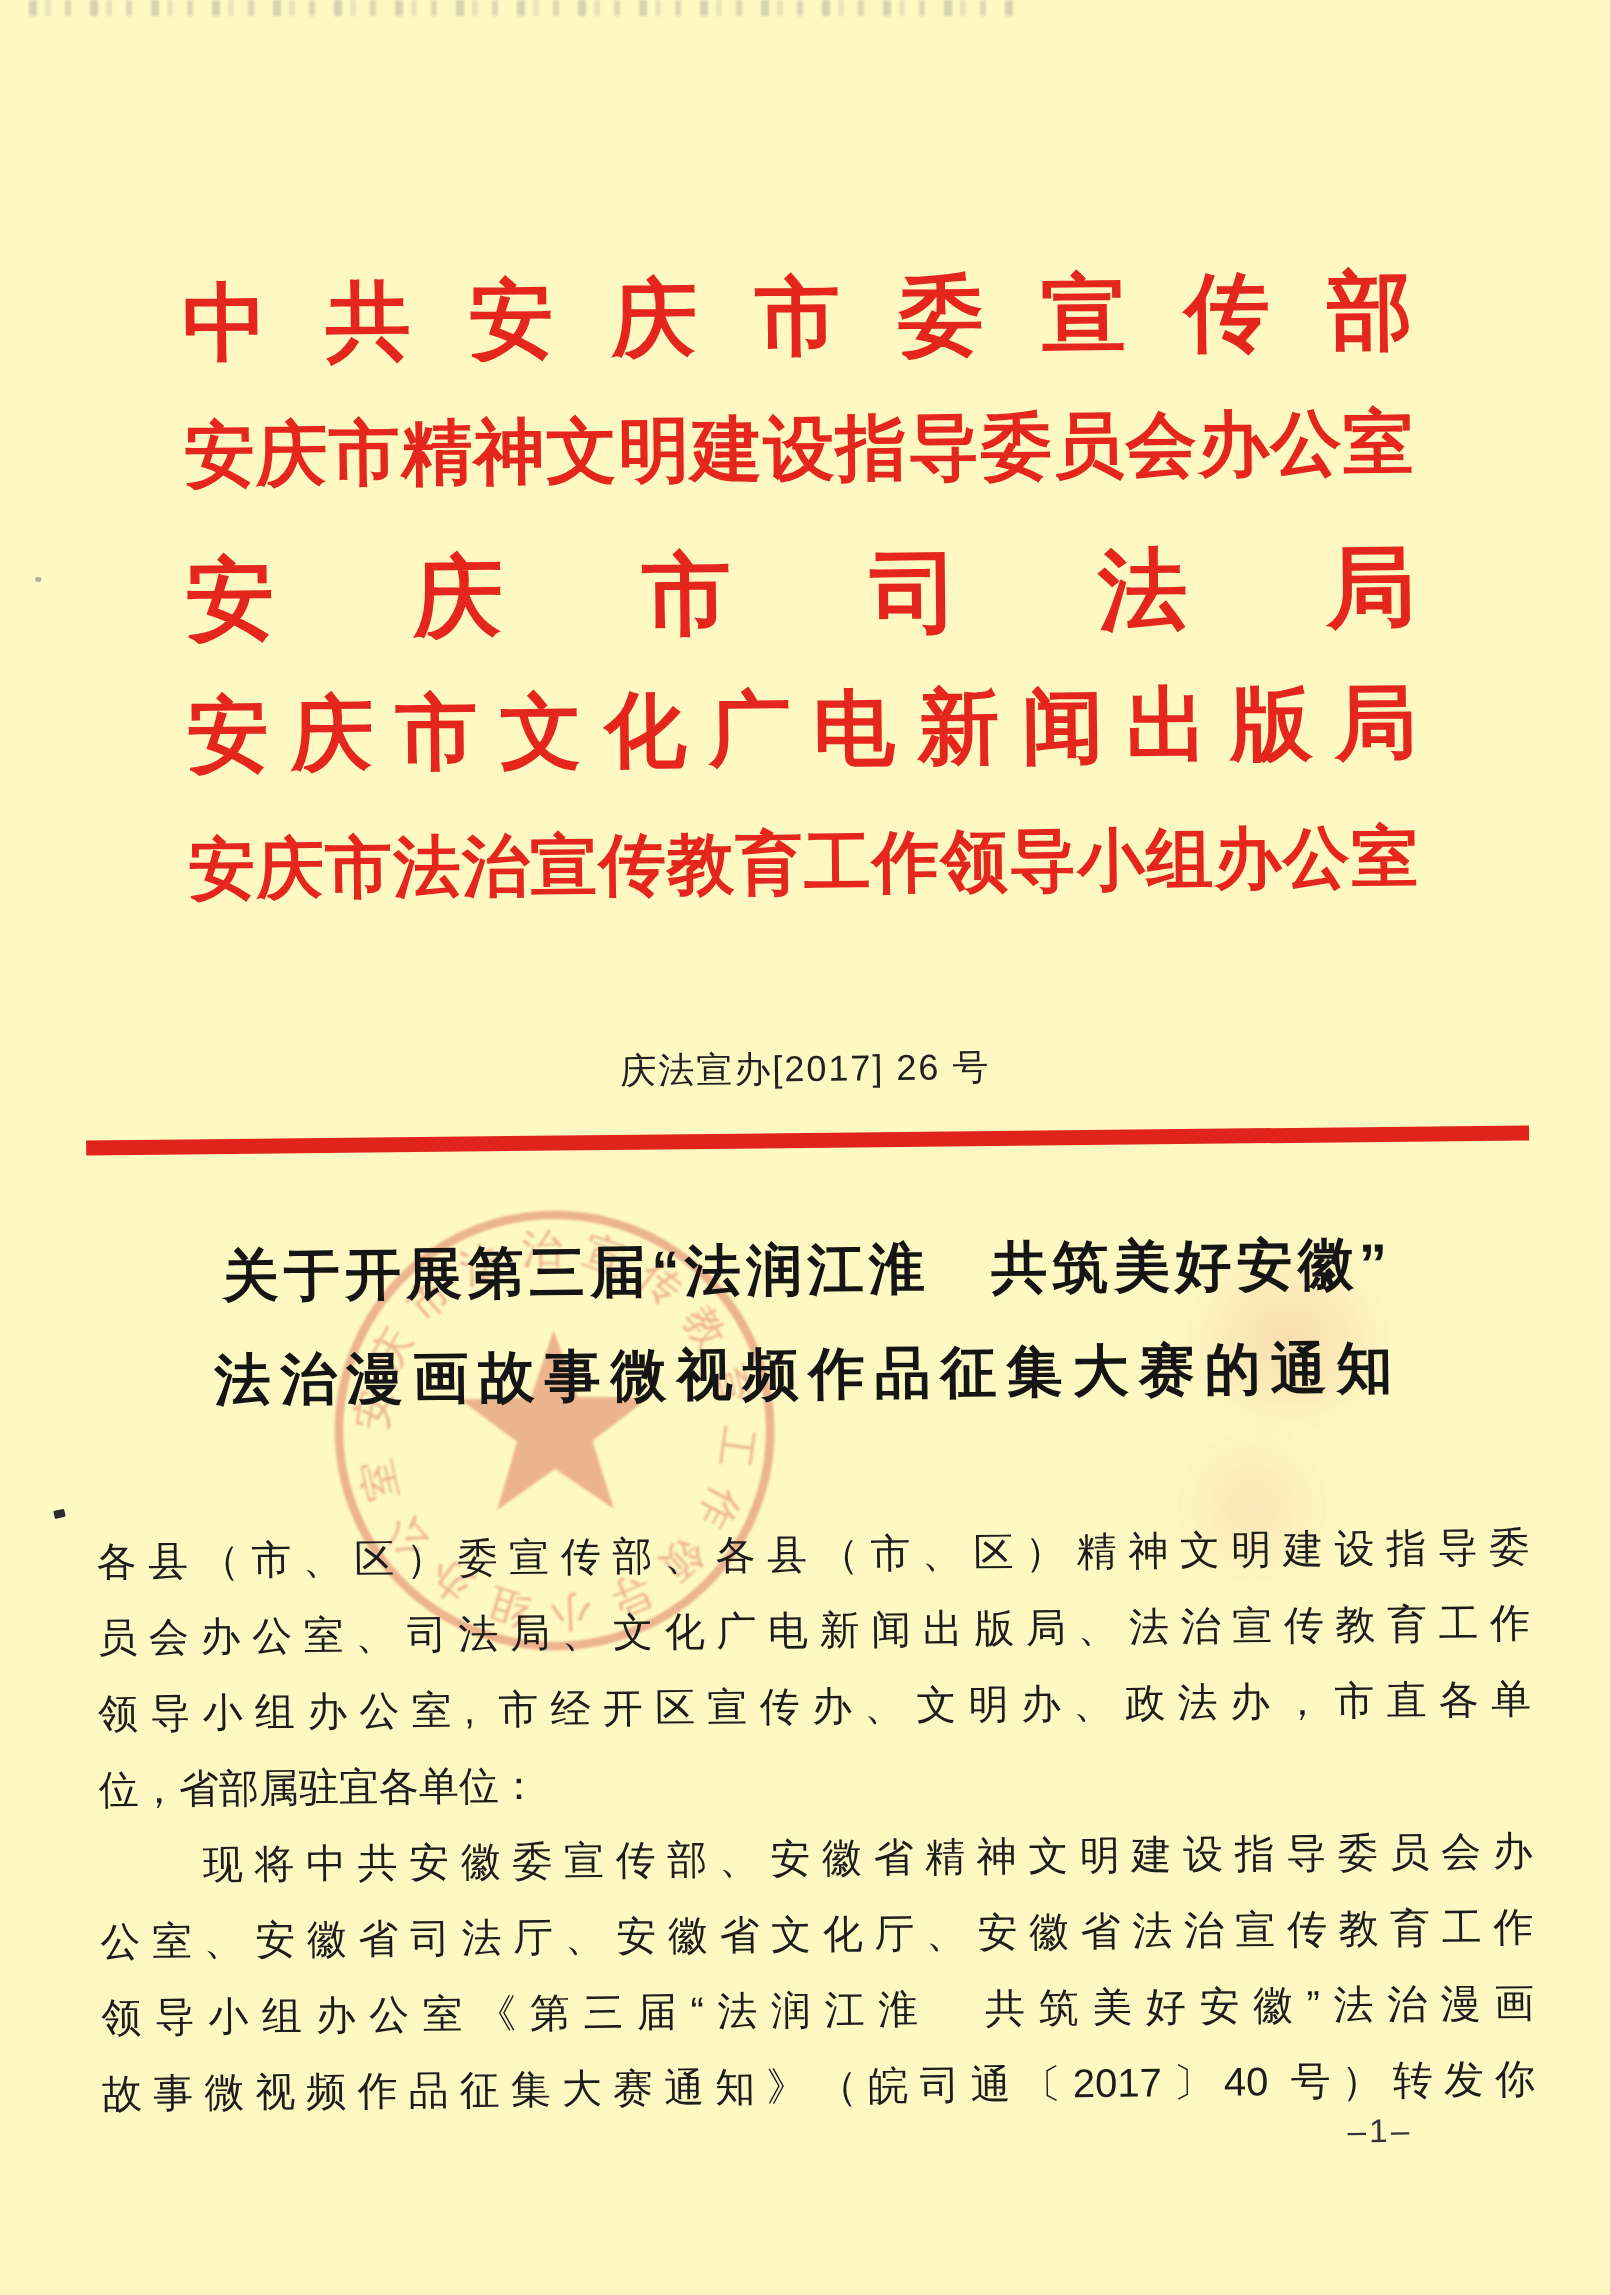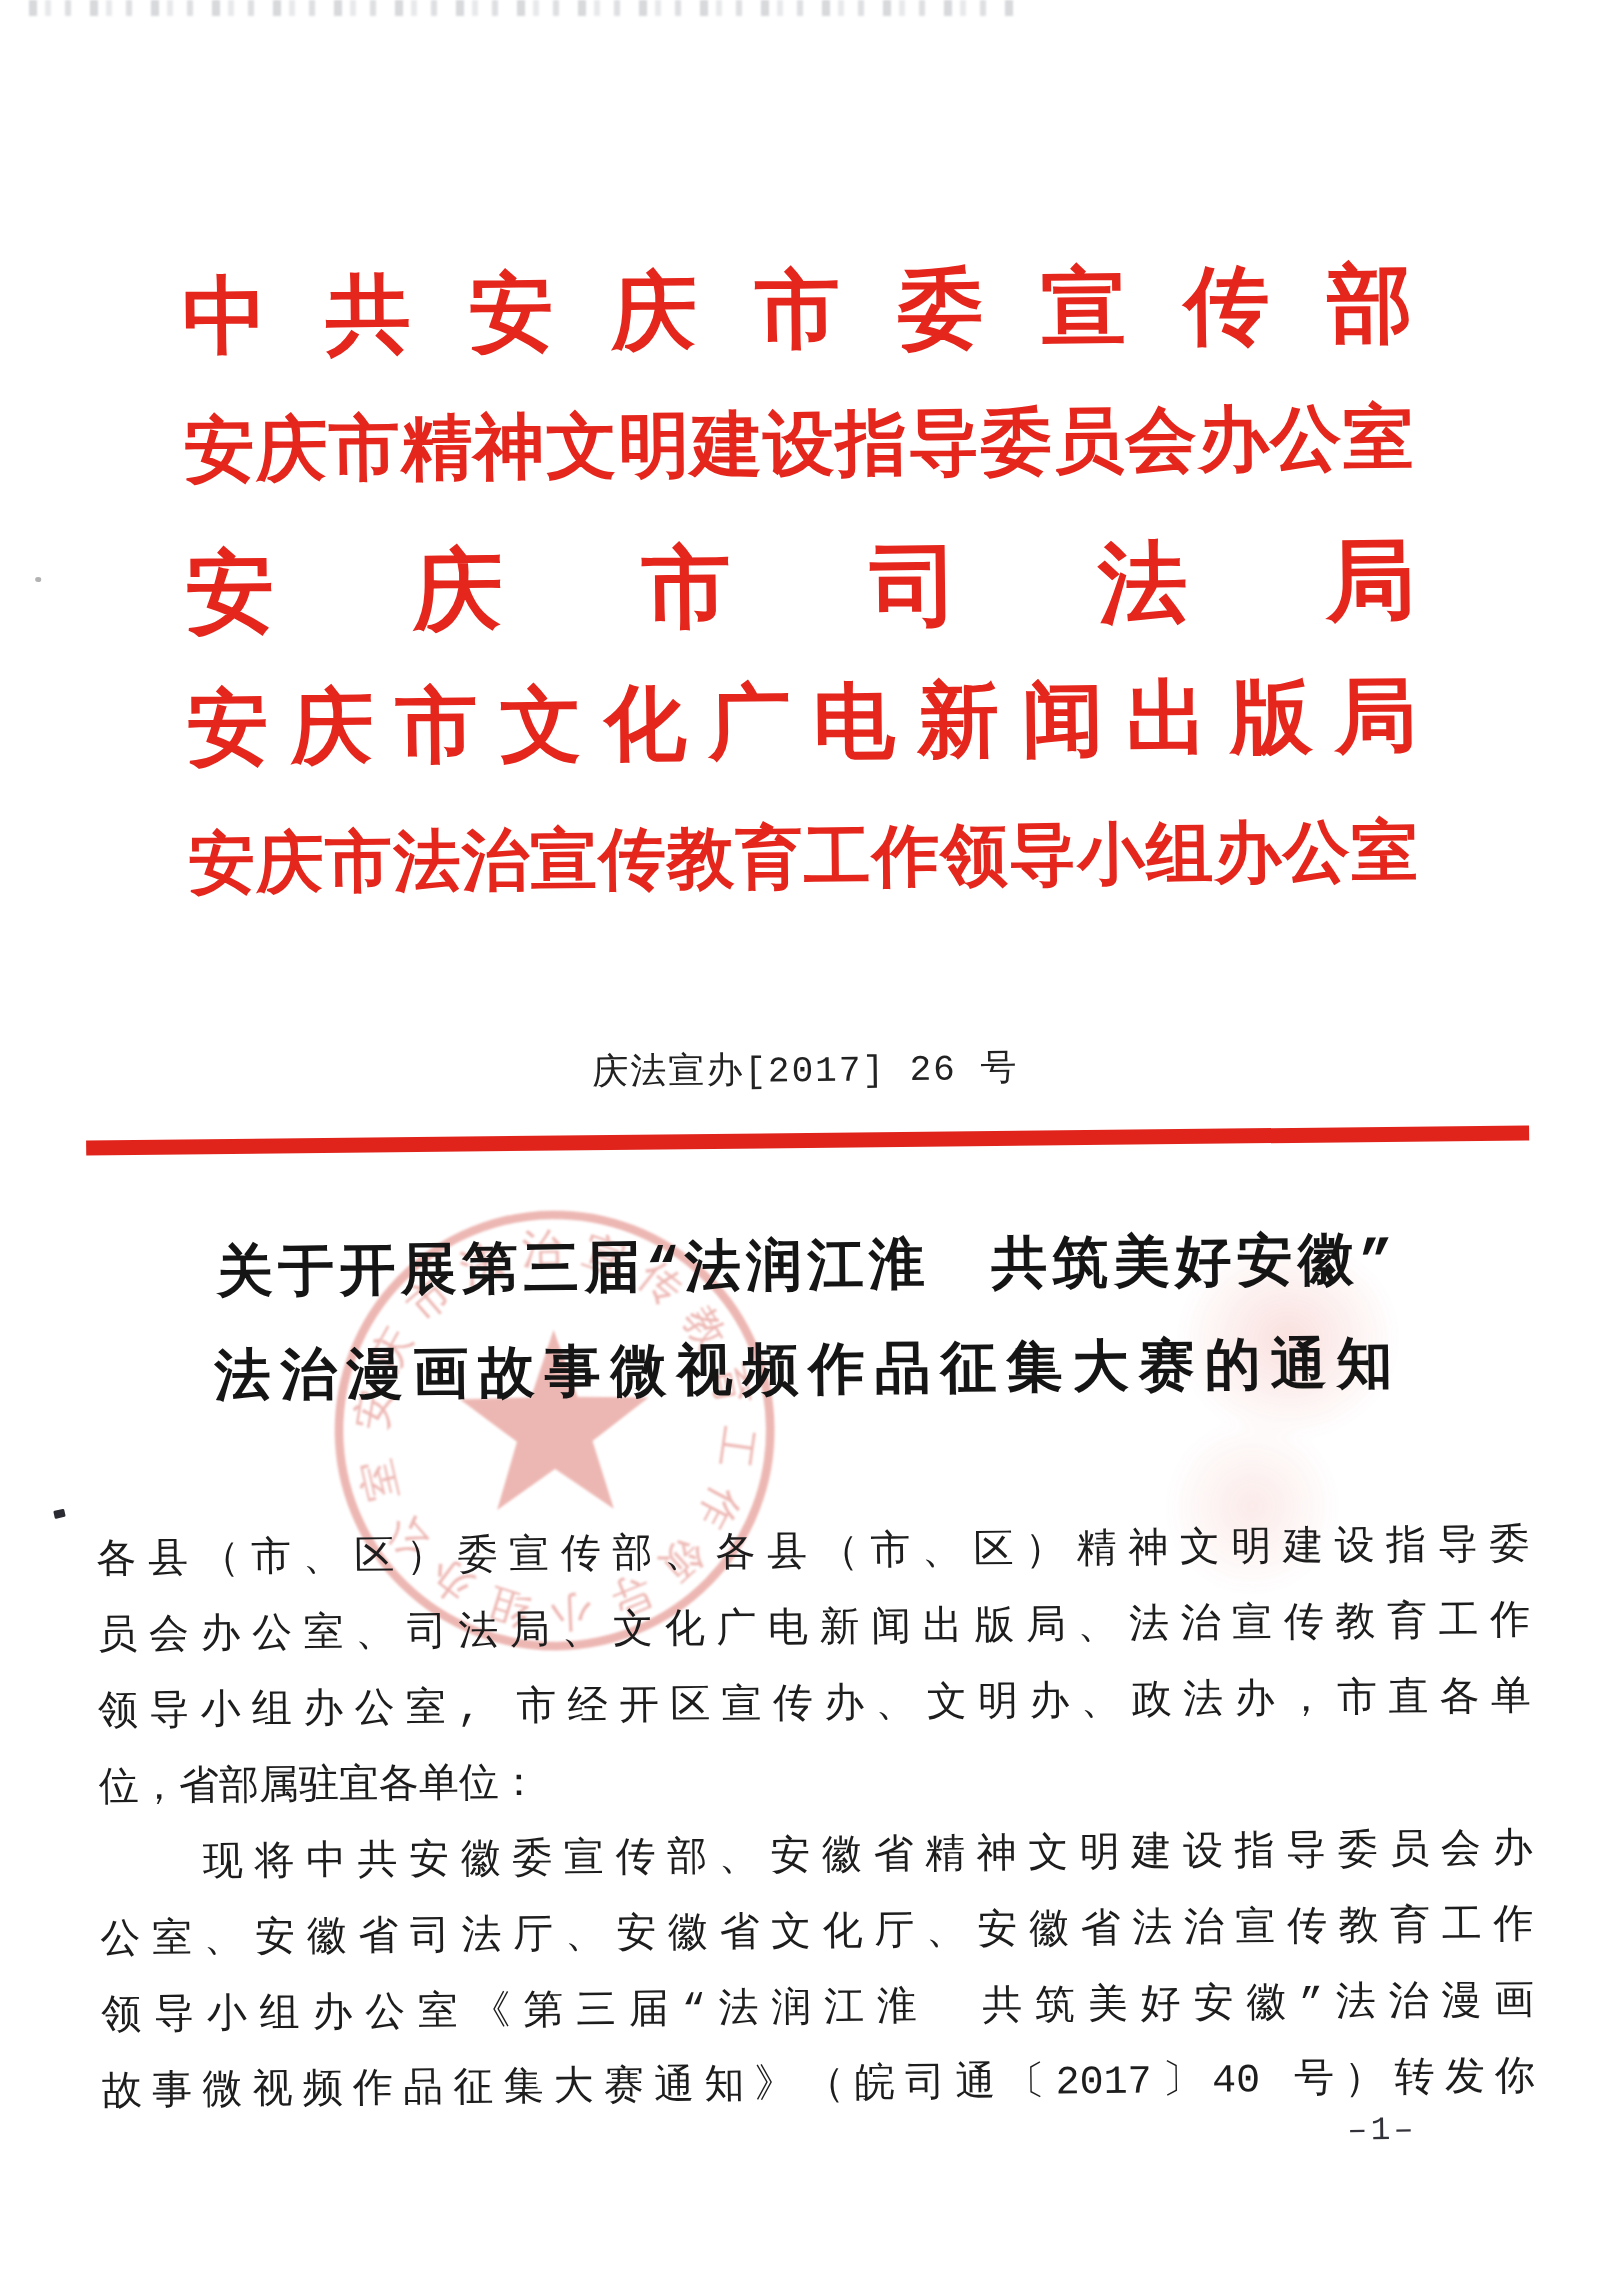--- a/index.html
+++ b/index.html
@@ -1,21 +1,21 @@
 <!DOCTYPE html>
 <html style="font-size:10.6px"><head>
 <meta charset="utf-8">
 <style>
   html,body{margin:0;padding:0;background:#e9e9e9;}
   .page{
     position:relative;
     width:1610px;height:2295px;
-    background:#ffffff;
+    background:#fef9c3;
     overflow:hidden;
-    font-family:Liberation Mono, monospace;
+    font-family:Liberation Sans, sans-serif;
   }
   .rot{position:absolute;inset:0;transform:rotate(-0.6deg);transform-origin:50% 45%;}
 
   
   .top-artifact{
     position:absolute;left:29px;top:0;width:986px;height:16px;
     background:
       repeating-linear-gradient(90deg,
         rgba(95,100,112,.55) 0 8px, transparent 8px 16px,
         rgba(95,100,112,.30) 16px 22px, transparent 22px 36px,

